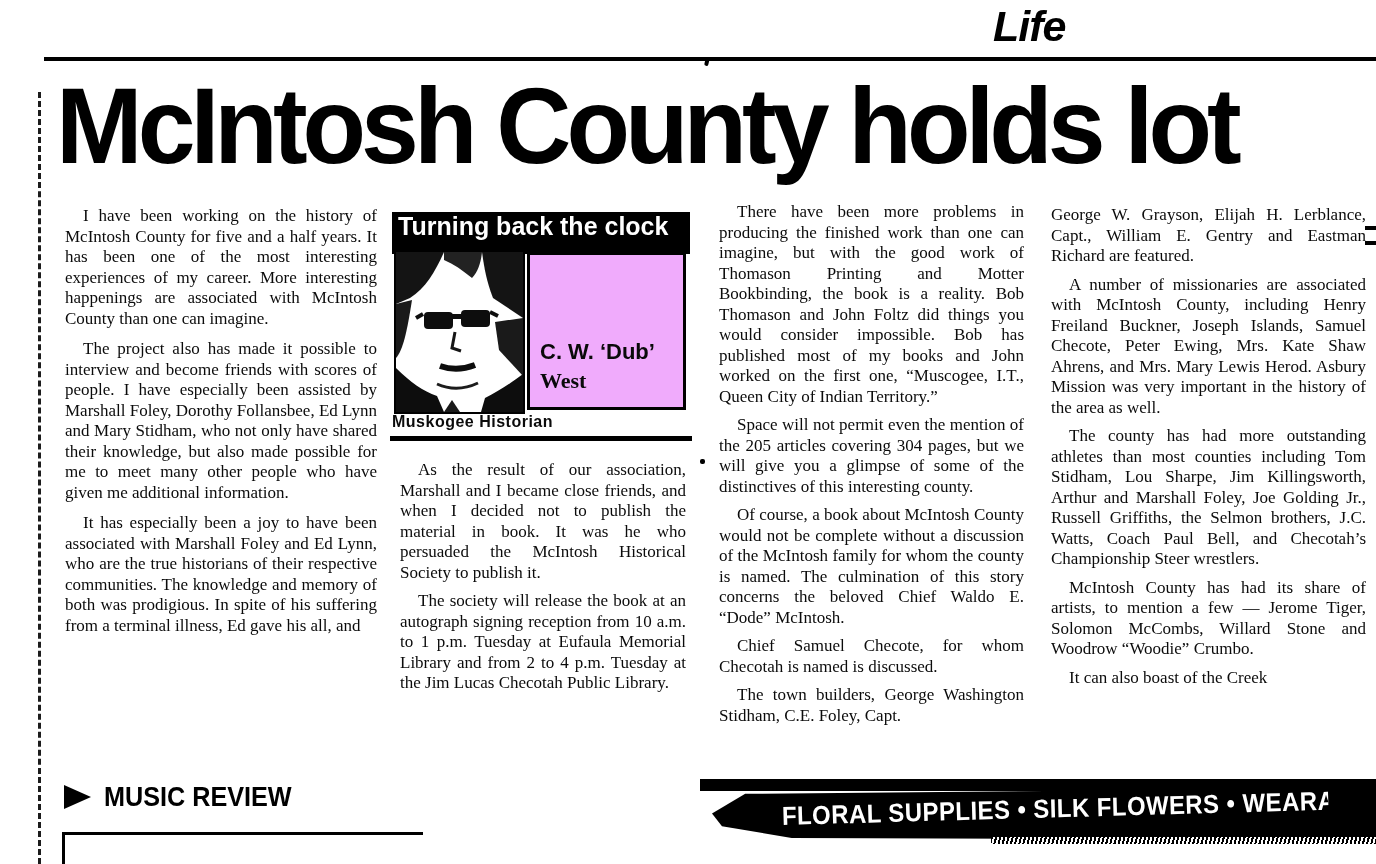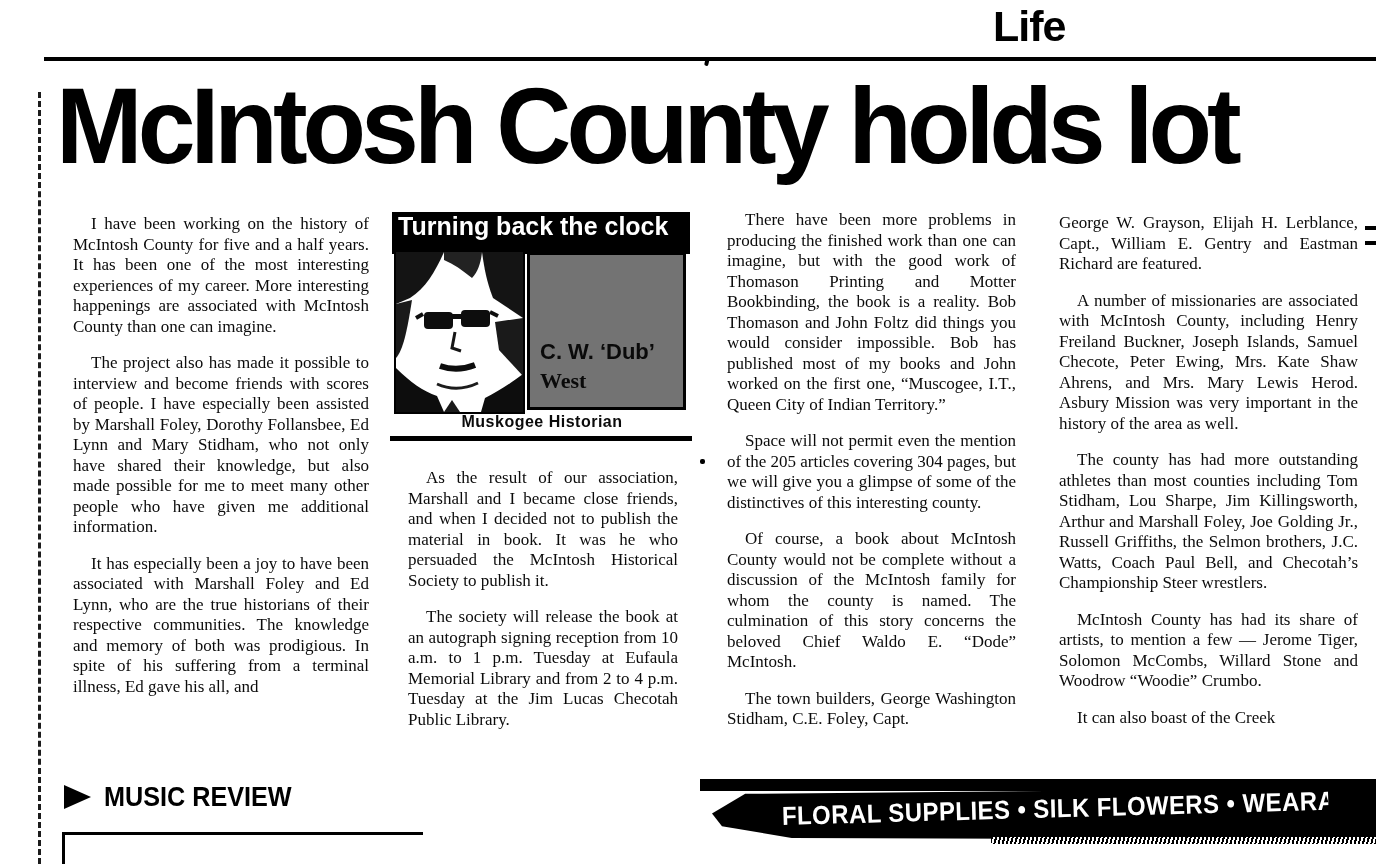--- a/index.html
+++ b/index.html
@@ -12,53 +12,53 @@
   .speck{position:absolute;background:#000;border-radius:2px;}
   .speck-a{left:705px;top:57px;width:4px;height:9px;transform:rotate(14deg);}
   .speck-b{left:700px;top:459px;width:5px;height:5px;}
   .rdash{position:absolute;background:#000;width:11px;height:4px;}
   .rdash-1{left:1365px;top:226px;}
   .rdash-2{left:1365px;top:241px;}
 
   
   .section-label{position:absolute;left:993px;top:2px;
                  font-family:"Liberation Sans",sans-serif;font-weight:800;
-                 font-size:43px;letter-spacing:-1px;color:#000;}
+                 font-size:43px;letter-spacing:-1px;color:#000;font-style:italic;}
   .top-rule{position:absolute;left:44px;top:57px;width:1332px;height:4px;background:#000;}
 
   .headline{position:absolute;left:56px;top:64px;margin:0;width:1322px;overflow:hidden;
             font-family:"Liberation Sans",sans-serif;font-weight:800;font-size:104px;
             letter-spacing:-5px;white-space:nowrap;color:#000;
             transform:scaleY(1.04);transform-origin:left top;}
 
   
   .col{position:absolute;font-size:17px;line-height:20.5px;text-align:justify;overflow:hidden;}
-  .col p{margin:16px;text-indent:18px;}
+  .col p{margin:8px;text-indent:18px;}
   .col-1 p + p{margin-top:10px;}
   .no-indent{text-indent:0 !important;}
   .col-1{left:57px;top:198px;width:328px;height:576px;}
   .col-2{left:392px;top:452px;width:302px;height:330px;}
   .col-3{left:711px;top:194px;width:321px;height:577px;}
   .col-4{left:1043px;top:197px;width:331px;height:586px;}
 
   
   .feature{position:absolute;left:392px;top:212px;width:300px;height:232px;}
   .feature-banner{position:absolute;left:0;top:0;width:292px;height:42px;background:#000;
                   color:#fff;font-family:"Liberation Sans",sans-serif;font-weight:800;
                   font-size:25px;line-height:29px;padding-left:6px;letter-spacing:0;}
   .portrait{position:absolute;left:2px;top:38px;width:127px;height:160px;
             border:2px solid #000;background:#fff;}
   .portrait svg{display:block;}
   .namebox{position:absolute;left:135px;top:40px;width:153px;height:152px;
-           border:3px solid #000;background:#737373;}
+           border:3px solid #000;background:#f0abfc;}
   .nm{position:absolute;left:10px;font-family:"Liberation Sans",sans-serif;
       font-weight:800;font-size:22px;color:#0a0a0a;}
   .nm1{top:84px;}
   .nm2{top:113px;font-family:Liberation Serif, serif;}
-  .feature-caption{position:absolute;left:0;top:201px;width:300px;text-align:center;
+  .feature-caption{position:absolute;left:0;top:201px;width:300px;
                    font-family:"Liberation Sans",sans-serif;font-weight:800;font-size:16px;
                    letter-spacing:0.5px;}
   .feature-rule{position:absolute;left:-2px;top:224px;width:302px;height:5px;background:#000;}
 
   
   .music{position:absolute;left:64px;top:781px;display:flex;align-items:center;gap:13px;}
   .music .tri{width:0;height:0;border-left:27px solid #000;
               border-top:12px solid transparent;border-bottom:12px solid transparent;}
   .music .lbl{font-family:"Liberation Sans",sans-serif;font-weight:800;font-size:28px;
               letter-spacing:0;transform:scaleX(0.9);transform-origin:left center;color:#000;
@@ -132,20 +132,21 @@
 
   <section class="col col-2">
     <p>As the result of our association, Marshall and I became close friends, and when I decided not to publish the material in book. It was he who persuaded the McIntosh Historical Society to publish it.</p>
     <p>The society will release the book at an autograph signing reception from 10 a.m. to 1 p.m. Tuesday at Eufaula Memorial Library and from 2 to 4 p.m. Tuesday at the Jim Lucas Checotah Public Library.</p>
   </section>
 
   <section class="col col-3">
     <p>There have been more problems in producing the finished work than one can imagine, but with the good work of Thomason Printing and Motter Bookbinding, the book is a reality. Bob Thomason and John Foltz did things you would consider impossible. Bob has published most of my books and John worked on the first one, “Muscogee, I.T., Queen City of Indian Territory.”</p>
     <p>Space will not permit even the mention of the 205 articles covering 304 pages, but we will give you a glimpse of some of the distinctives of this interesting county.</p>
     <p>Of course, a book about McIntosh County would not be complete without a discussion of the McIntosh family for whom the county is named. The culmination of this story concerns the beloved Chief Waldo E. “Dode” McIntosh.</p>
+    <p>Chief Samuel Checote, for whom Checotah is named is discussed.</p>
     <p>The town builders, George Washington Stidham, C.E. Foley, Capt.</p>
   </section>
 
   <section class="col col-4">
     <p class="no-indent">George W. Grayson, Elijah H. Lerblance, Capt., William E. Gentry and Eastman Richard are featured.</p>
     <p>A number of missionaries are associated with McIntosh County, including Henry Freiland Buckner, Joseph Islands, Samuel Checote, Peter Ewing, Mrs. Kate Shaw Ahrens, and Mrs. Mary Lewis Herod. Asbury Mission was very important in the history of the area as well.</p>
     <p>The county has had more outstanding athletes than most counties including Tom Stidham, Lou Sharpe, Jim Killingsworth, Arthur and Marshall Foley, Joe Golding Jr., Russell Griffiths, the Selmon brothers, J.C. Watts, Coach Paul Bell, and Checotah’s Championship Steer wrestlers.</p>
     <p>McIntosh County has had its share of artists, to mention a few — Jerome Tiger, Solomon McCombs, Willard Stone and Woodrow “Woodie” Crumbo.</p>
     <p>It can also boast of the Creek</p>
   </section>

